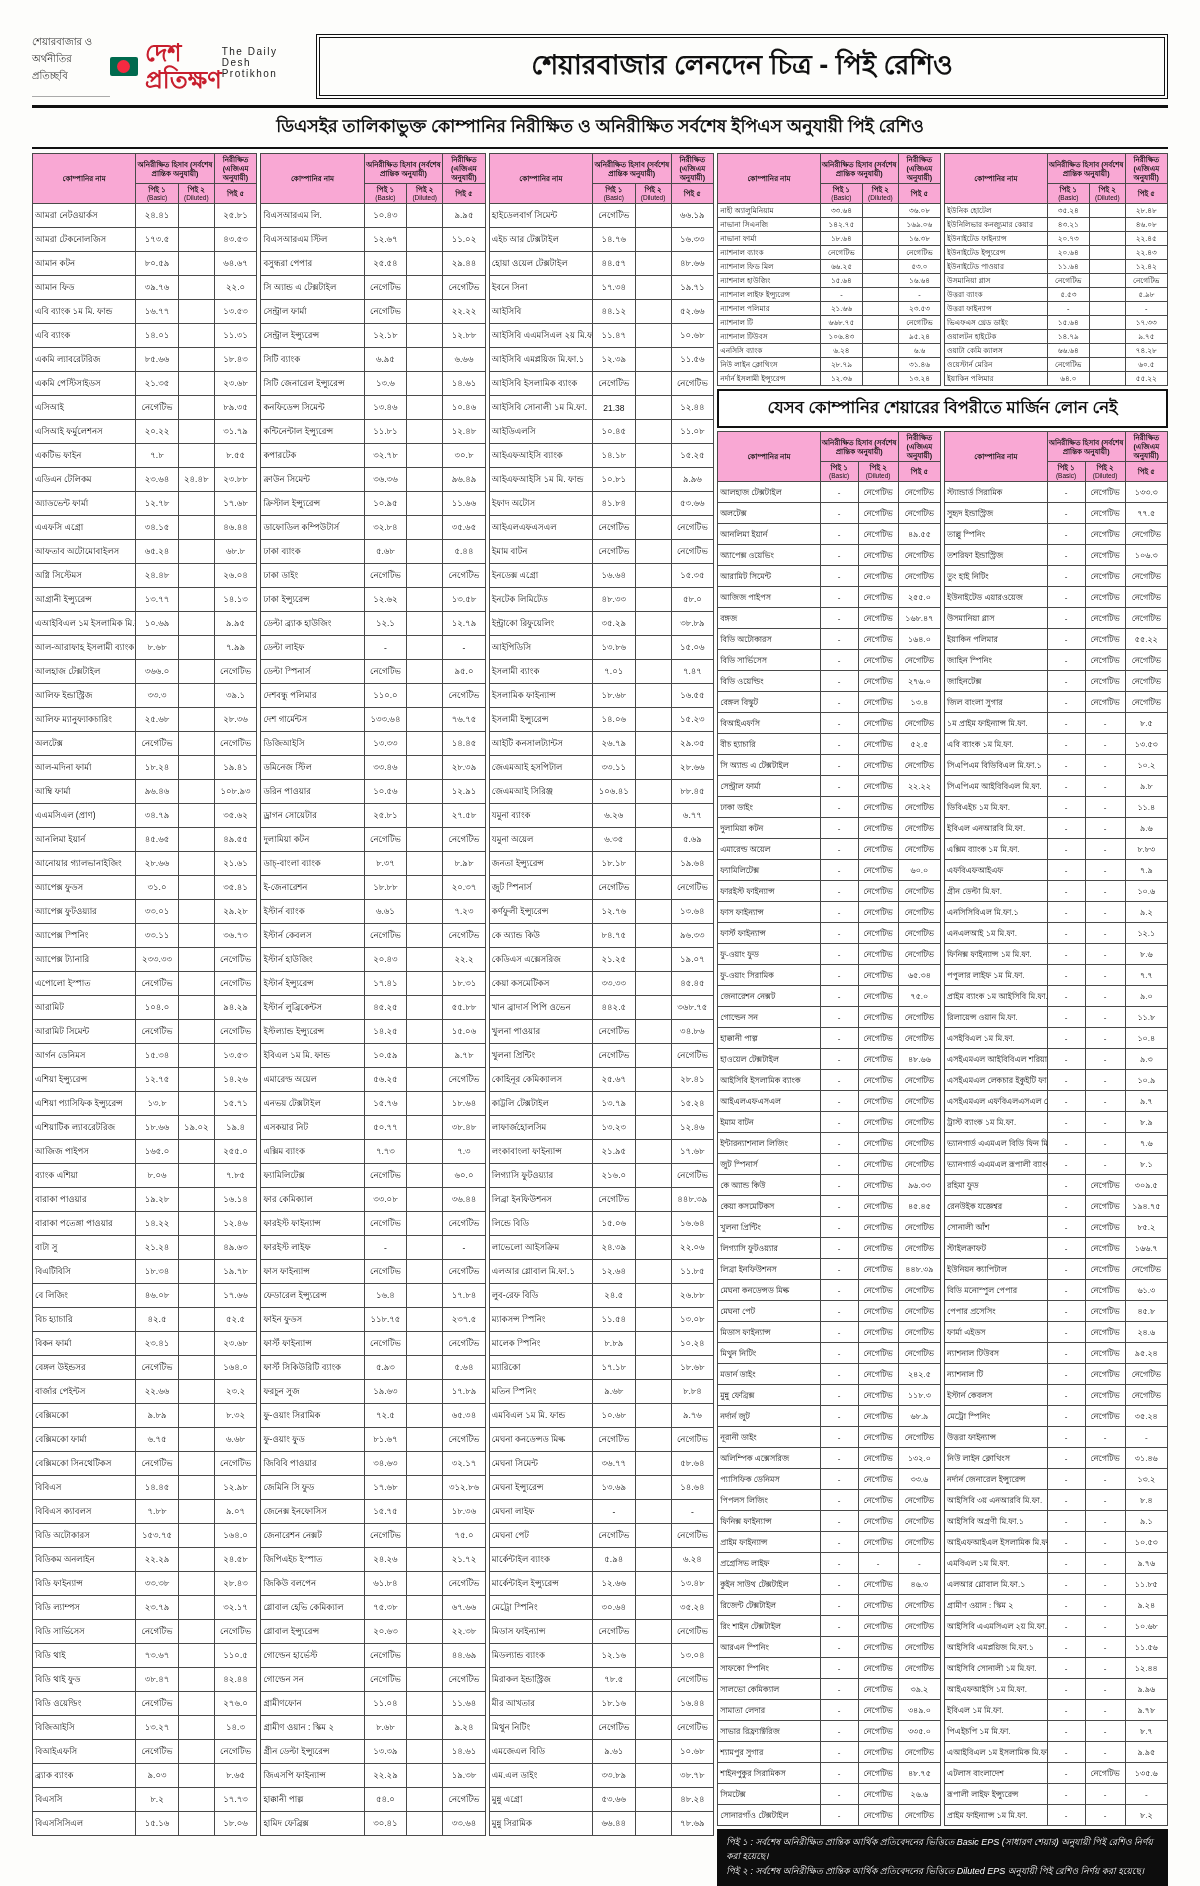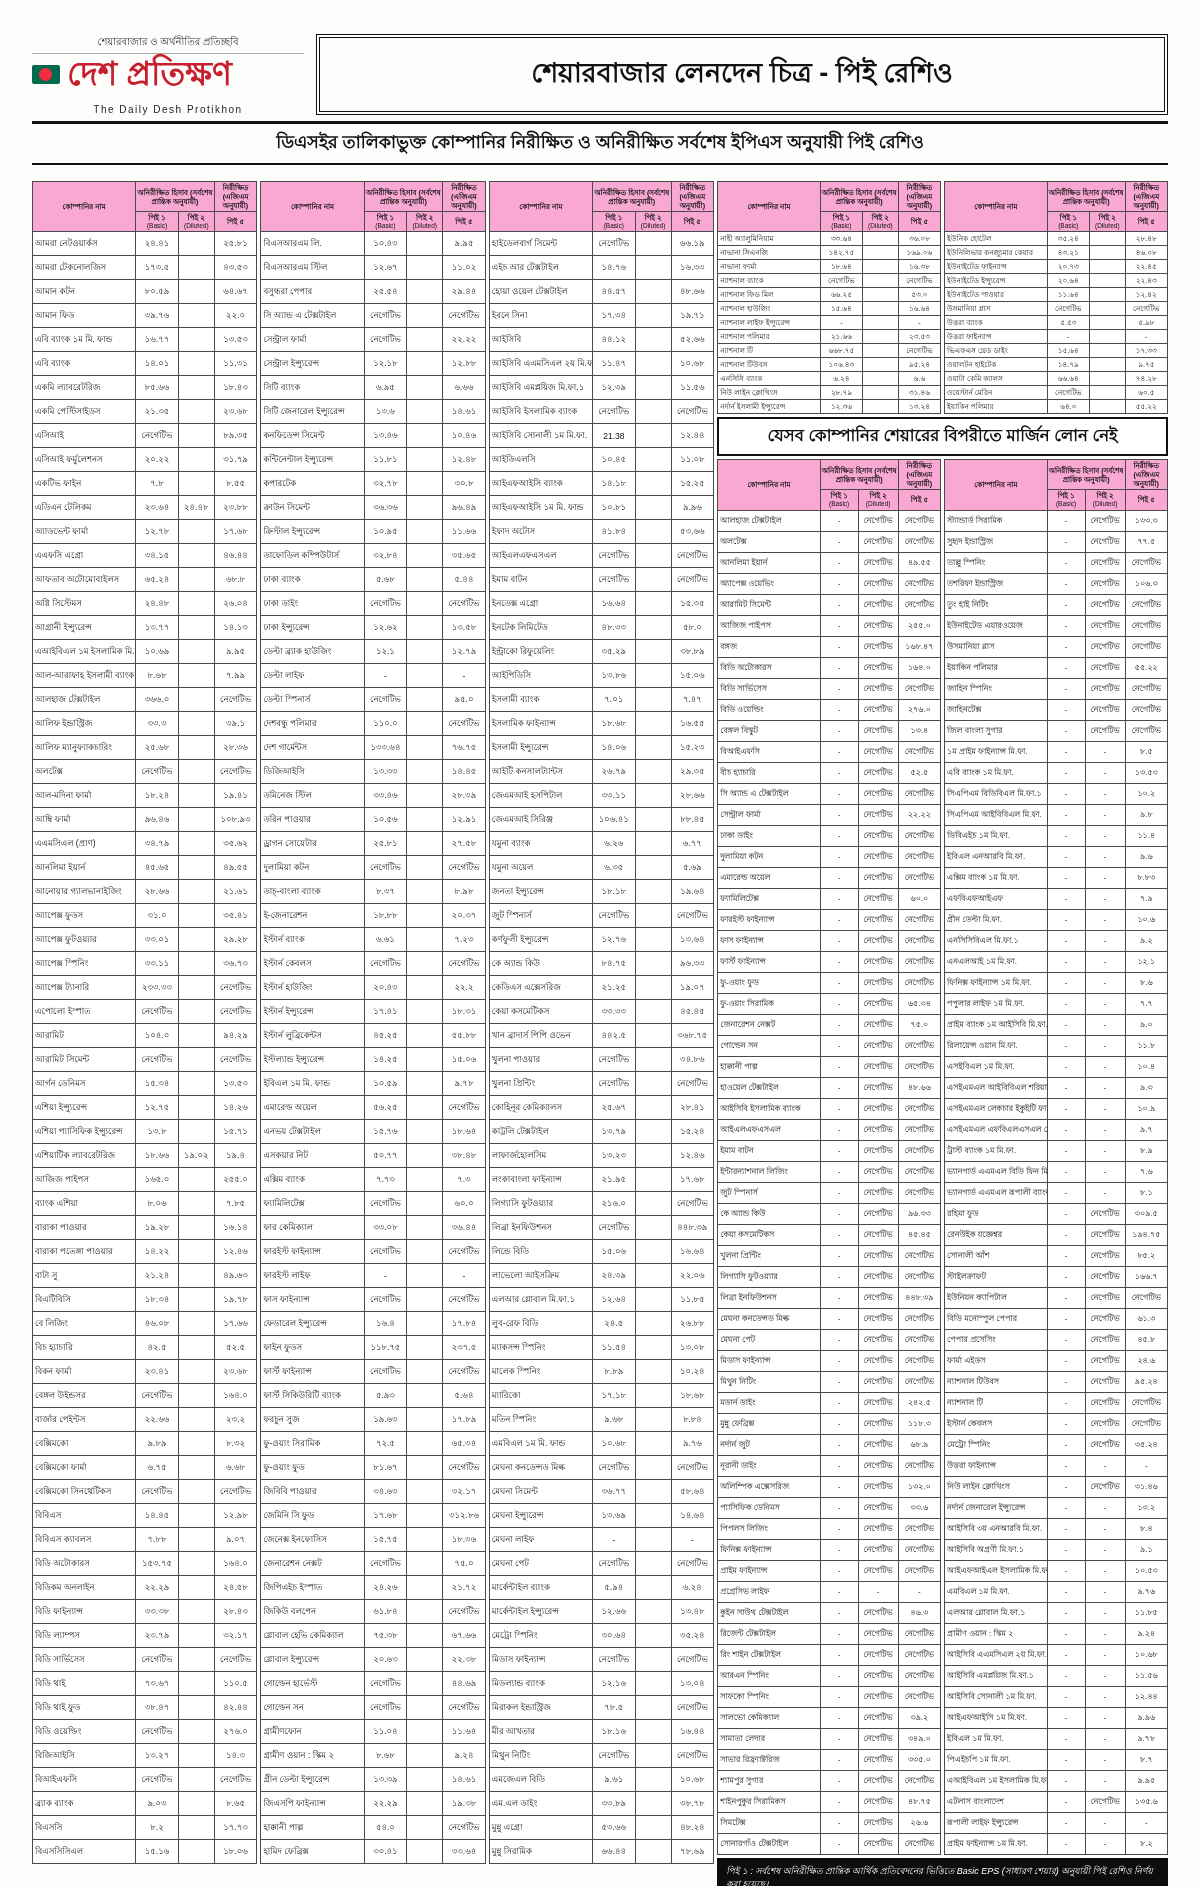--- a/index.html
+++ b/index.html
@@ -3,36 +3,36 @@
 <meta charset="utf-8">
 <style>
   :root{ --red:#c81f2e; --green:#006a4e; --flagred:#f42a41; --ink:#111; }
   *{box-sizing:border-box;margin:0;padding:0}
   body{width:1200px;height:1886px;background:#fdfdfb;color:var(--ink);
        font-family:"Liberation Sans","DejaVu Sans",sans-serif;}
   .page{width:1136px;margin:0 auto;padding-top:34px;}
 
   
   .masthead{display:flex;align-items:stretch;gap:12px;padding-bottom:6px;border-bottom:3px solid var(--ink);}
-  .brand{width:272px;display:flex;flex-direction:column;justify-content:center;text-align:center;}
+  .brand{width:272px;display:flex;flex-direction:row;justify-content:center;}
   .tagline{font-size:10px;color:#333;border-bottom:1px solid #aaa;padding-bottom:2px;margin-bottom:2px;}
-  .brand-name{font-size:33px;font-weight:bold;color:var(--red);display:flex;align-items:center;gap:7px;line-height:1.1;}
+  .brand-name{font-size:24px;font-weight:bold;color:var(--red);display:flex;align-items:center;gap:7px;line-height:1.1;}
   .flag{width:28px;height:19px;background:var(--green);position:relative;border-radius:2px;flex:0 0 auto;}
   .flag::after{content:"";position:absolute;left:7px;top:3px;width:13px;height:13px;border-radius:50%;background:var(--flagred);}
   .brand-sub{font-size:10px;letter-spacing:1.5px;color:#222;margin-top:12px;}
   .title-box{flex:1;border:4px double var(--ink);display:flex;align-items:center;justify-content:center;
              font-size:27px;font-weight:bold;padding:6px 10px;text-align:center;}
   .issue{width:200px;display:flex;flex-direction:column;align-items:flex-end;justify-content:center;gap:6px;}
   .date{font-size:12.5px;font-weight:bold;}
   .pageno{width:56px;height:56px;border:2.5px solid var(--ink);display:flex;align-items:center;justify-content:center;
           font-size:40px;font-weight:bold;}
 
   
   .subhead{border-bottom:2.5px solid var(--ink);text-align:center;font-weight:bold;font-size:17.5px;
-           padding:5px 0;margin-bottom:16px;}
+           padding:5px 0;margin-bottom:4px;}
 
   
   .columns{display:flex;gap:3px;align-items:flex-start;}
   .colA{width:20%;}
   .rightwrap{width:40%;display:flex;flex-direction:column;}
   .shorts{display:flex;gap:3px;}
   .shorts>div{width:50%;}
   .margin-title{border:2.5px solid var(--ink);margin-top:3px;text-align:center;font-weight:bold;
                 font-size:16.5px;padding:4px 2px;background:#fff;}
   .margins{display:flex;gap:3px;margin-top:3px;}

